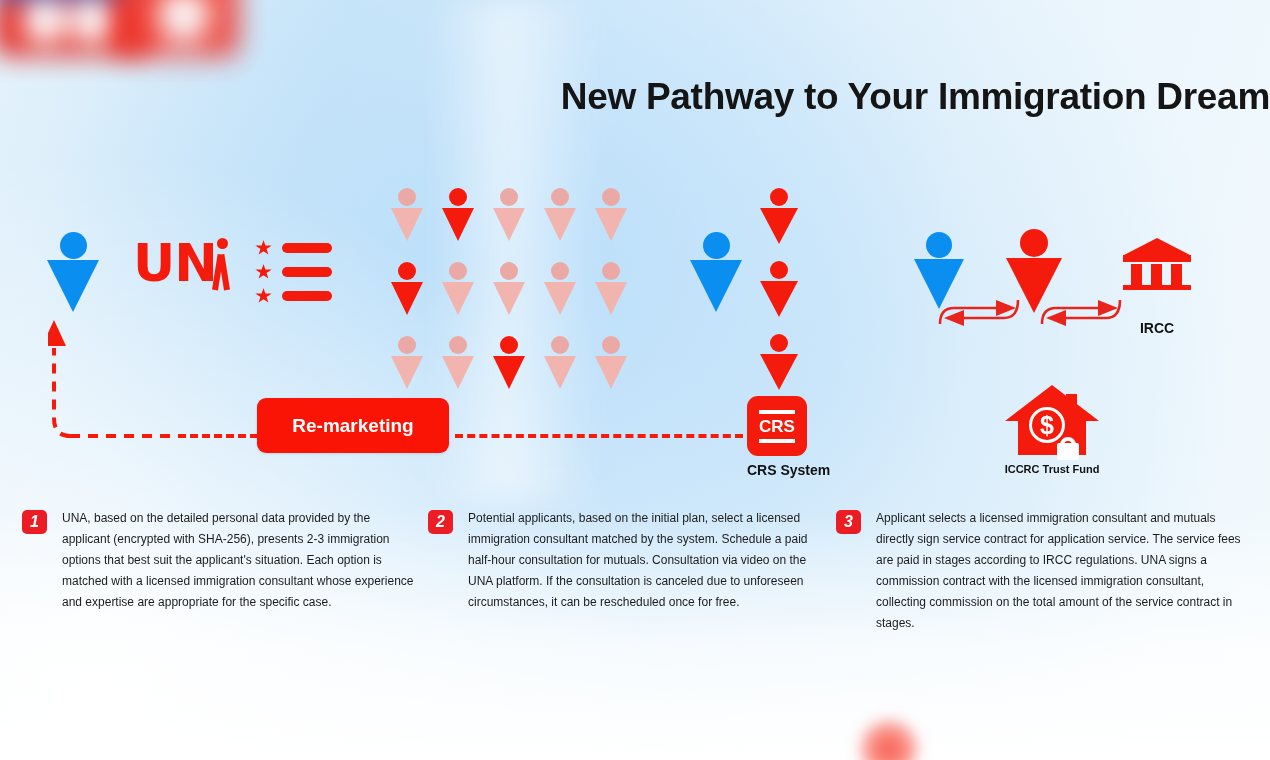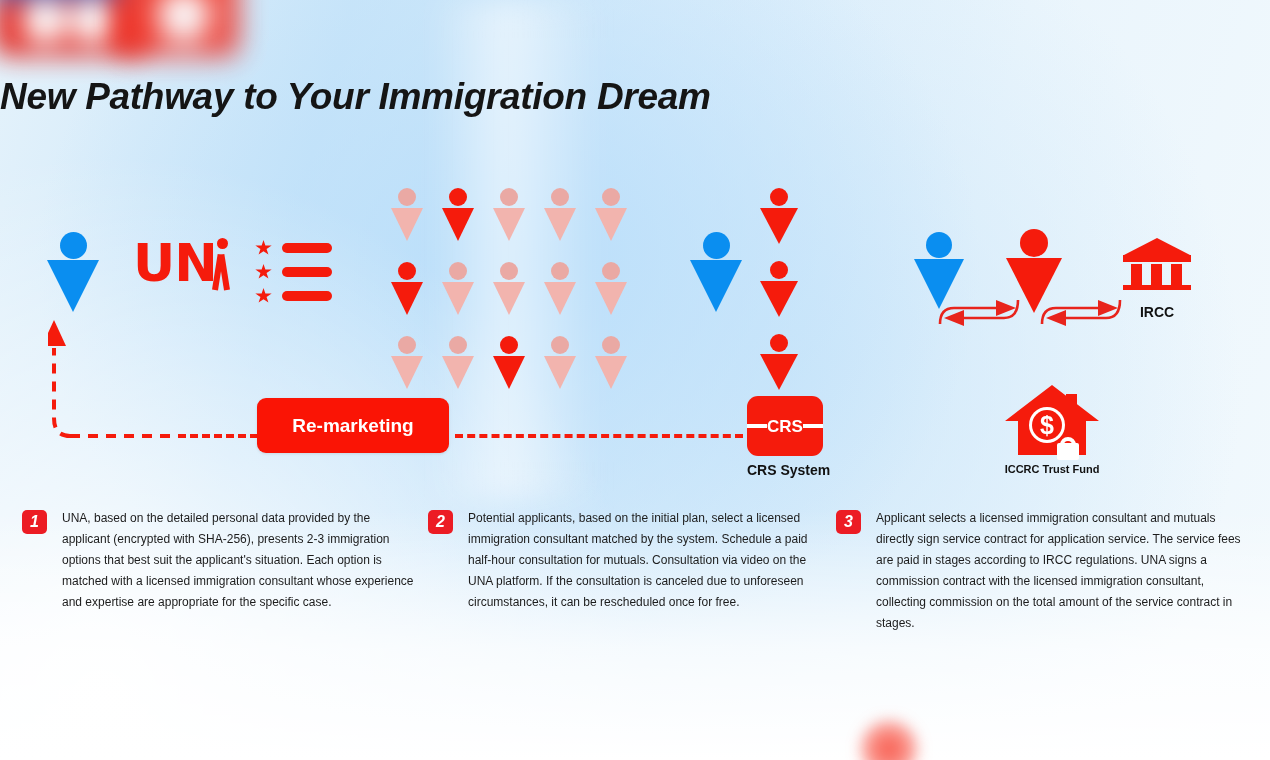--- a/index.html
+++ b/index.html
@@ -52,24 +52,23 @@
   #blur-dot-bottom {
     position: absolute; left: 858px; top: 718px; width: 62px; height: 62px;
     border-radius: 50%;
     background: radial-gradient(circle, #f8584a 0%, rgba(248,88,74,.55) 55%, rgba(248,88,74,0) 72%);
     filter: blur(7px);
   }
 
   
   #title {
     position: absolute; left: 0; top: 76px; width: 100%;
-    text-align: left;
+    text-align: right;
     font-size: 37px; font-weight: bold; color: #151515;
     letter-spacing: -.3px;
-    font-style: italic;
   }
 
   
   .person { position: absolute; }
   .person .head { border-radius: 50%; margin: 0 auto; }
   .person .body {
     width: 0; height: 0; margin: 0 auto;
     border-left-style: solid; border-right-style: solid;
     border-left-color: transparent; border-right-color: transparent;
     border-top-style: solid;
@@ -128,30 +127,30 @@
   
   .dash-h {
     position: absolute; height: 0;
     border-top: 4px dashed #f51b0c;
   }
   #loop-arrow { position: absolute; left: 48px; top: 318px; }
 
   
   #crs-wrap { position: absolute; left: 747px; top: 396px; text-align: center; }
   #crs-icon {
-    width: 76px; height: 60px; border-radius: 11px; background: #f51b0c;
-    display: flex; flex-direction: row; align-items: center; justify-content: center;
+    width: 60px; height: 60px; border-radius: 11px; background: #f51b0c;
+    display: flex; flex-direction: column; align-items: center; justify-content: center;
   }
   #crs-icon .ln { width: 36px; height: 4px; background: #ffffff; }
   #crs-icon .txt { color: #ffffff; font-size: 17px; font-weight: bold; line-height: 1; margin: 4px 0; }
   #crs-label { margin-top: 6px; font-size: 14px; font-weight: bold; color: #111111; white-space: nowrap; }
 
   
   #ircc-wrap { position: absolute; left: 1122px; top: 238px; text-align: center; width: 70px; }
-  #ircc-label { margin-top: 4px; font-size: 14px; font-weight: bold; color: #111111; }
+  #ircc-label { margin-top: 20px; font-size: 14px; font-weight: bold; color: #111111; }
 
   
   #trust-wrap { position: absolute; left: 972px; top: 383px; text-align: center; width: 160px; }
   #trust-label { margin-top: 2px; font-size: 11px; font-weight: bold; color: #111111; white-space: nowrap; }
 
   
   .block { position: absolute; top: 508px; }
   .block .badge {
     position: absolute; left: 0; top: 2px;
     width: 25px; height: 24px; border-radius: 5px; background: #ec1c24;

